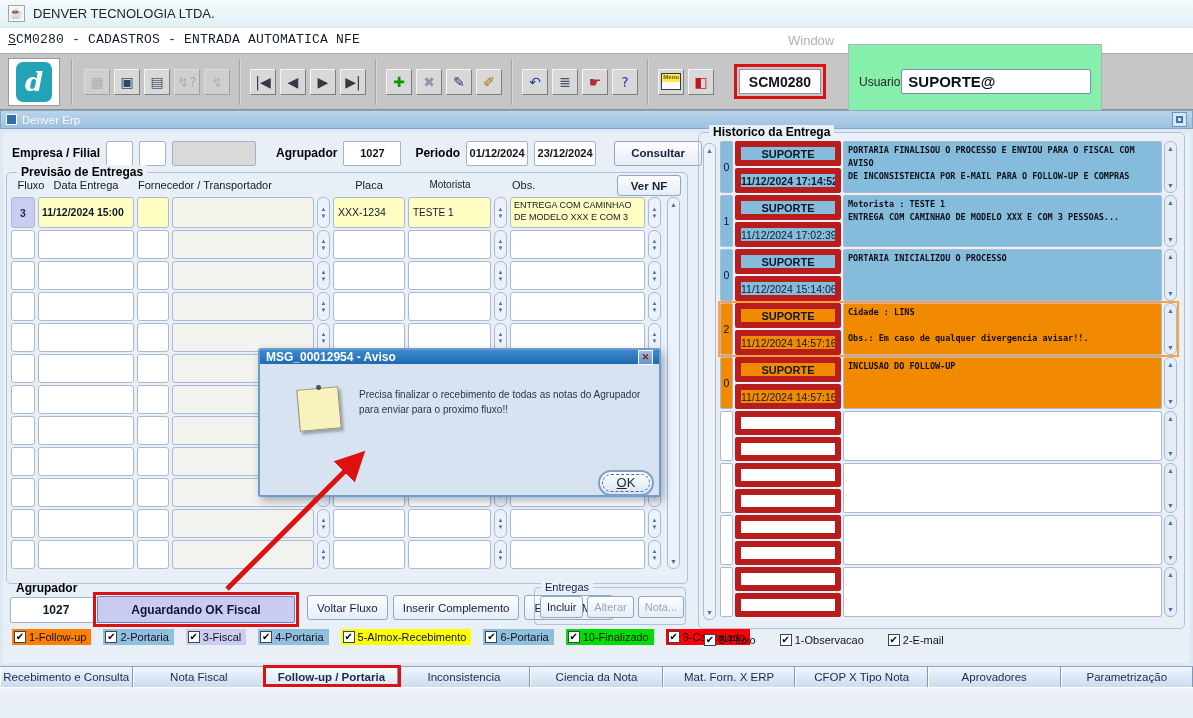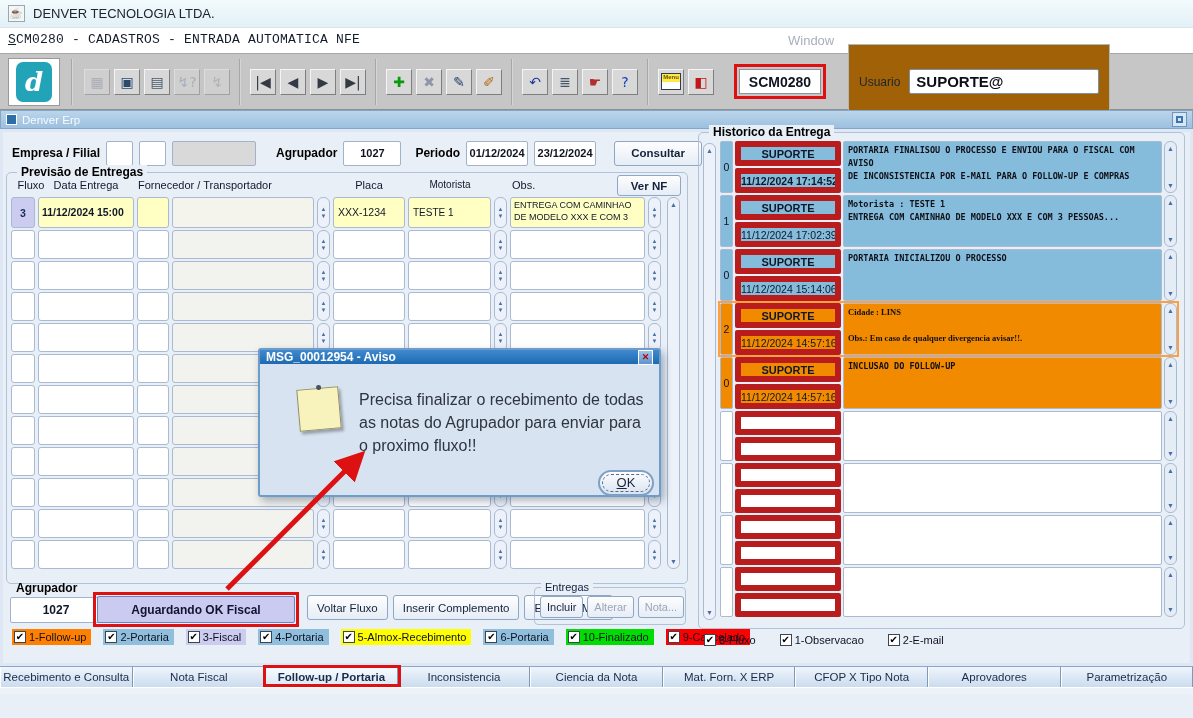--- a/index.html
+++ b/index.html
@@ -35,22 +35,22 @@
     border:1px solid;border-color:#F4F4F4 #7E7E7E #7E7E7E #F4F4F4;
     display:grid;place-items:center;font-size:14px;line-height:1;cursor:default;}
   .tbtn span{font-family:"DejaVu Sans",sans-serif;}
   .tbtn.disabled{opacity:.5;}
   .menu-mini{width:20px;height:17px;background:#FFF;border:1px solid #2E3A55;font-weight:bold;
     font-size:6px;color:#6A5200;text-align:center;line-height:7px;
     background:linear-gradient(#FFE94A 0 8px,#FFF 8px);}
   .prog-annot{border:3px solid #DD1111;background:#C6C6C6;padding:2px;margin-left:14px;}
   .prog-field{width:82px;height:25px;background:#FFF;border:1px solid #8A94A2;
     display:grid;place-items:center;font-weight:bold;font-size:14px;color:#101420;}
-  .usuario-wrap{display:flex;align-items:center;gap:9px;margin-left:16px;
-    border:1px solid #AEB6C0;padding:24px 10px;background:#a16207;}
+  .usuario-wrap{display:flex;align-items:center;gap:1px;margin-left:16px;
+    border:1px solid #AEB6C0;padding:24px 10px;background:#86efac;}
   .usuario-label{font-size:12px;color:#20262E;}
   .usuario-input{width:190px;height:25px;background:#FFF;border:1px solid #7890AC;border-radius:2px;
     font-weight:bold;font-size:15px;color:#0A0F18;padding:2px 6px;line-height:20px;}
 
   
   .mdibar{position:absolute;left:0;top:110px;width:1193px;height:19px;
     background:linear-gradient(#BBD5EB,#9CC0DF);border:1px solid #86A6C6;
     display:flex;align-items:center;gap:5px;padding:0 5px;}
   .mdi-icon{width:11px;height:11px;background:#2E6DA8;border:1px solid #FFF;}
   .mdi-title{font-size:11.5px;color:#F6FAFE;}
@@ -171,21 +171,21 @@
     border-radius:3px;background:#D7E3F0;box-shadow:3px 4px 8px rgba(20,40,70,.35);z-index:20;}
   .dlg-title{height:14px;background:linear-gradient(#3F8ACE,#1E6AB2);display:flex;align-items:center;
     padding:0 6px;color:#FFF;font-weight:bold;font-size:12px;gap:8px;}
   .dlg-close{margin-left:auto;width:15px;height:15px;background:linear-gradient(#9CC4E8,#5C94CC);
     border:1px solid #FFF;display:grid;place-items:center;font-size:9px;font-weight:bold;color:#C00000;}
   .dlg-body{position:relative;height:124px;}
   .note-icon{position:absolute;left:38px;top:24px;width:42px;height:42px;background:#F8F3BC;
     border:1px solid #8E8E74;transform:rotate(-5deg);box-shadow:2px 3px 3px rgba(0,0,0,.3);}
   .note-icon::before{content:"";position:absolute;left:19px;top:-4px;width:5px;height:5px;
     border-radius:50%;background:#4A5260;}
-  .dlg-msg{position:absolute;left:99px;top:24px;width:295px;font-size:16px;color:#2E3440;line-height:1.45;}
+  .dlg-msg{position:absolute;left:99px;top:24px;width:295px;font-size:10px;color:#2E3440;line-height:1.45;}
   .okbtn{position:absolute;left:338px;top:106px;width:56px;height:26px;border-radius:13px;
     background:linear-gradient(#FDFEFF,#D8E4F2);border:2px solid #7CA0C8;
     font-size:13px;color:#1A2436;text-align:center;line-height:22px;outline:1px dashed #667;outline-offset:-5px;}
   .okbtn::first-letter{text-decoration:underline;}
 
   
   .arrow-svg{position:absolute;left:0;top:0;width:1193px;height:718px;pointer-events:none;z-index:30;}
 </style>
 </head>
 <body>
@@ -668,21 +668,21 @@
             <span>▲</span>
             <span>▼</span>
           </div>
         </div>
         <div class="hentry hsel">
           <div class="hidx" style="background: rgb(242, 138, 0);">2</div>
           <div class="hleft">
             <div class="hcell huser" style="background: rgb(242, 138, 0);">SUPORTE</div>
             <div class="hcell hdt" style="background: rgb(242, 138, 0);">11/12/2024 14:57:16</div>
           </div>
-          <div class="htext" style="background: rgb(242, 138, 0); font-family: Liberation Serif, serif;">Cidade : LINS
+          <div class="htext" style="background: rgb(242, 138, 0);">Cidade : LINS
 
 Obs.: Em caso de qualquer divergencia avisar!!.</div>
           <div class="hscroll">
             <span>▲</span>
             <span>▼</span>
           </div>
         </div>
         <div class="hentry">
           <div class="hidx" style="background: rgb(242, 138, 0);">0</div>
           <div class="hleft">

